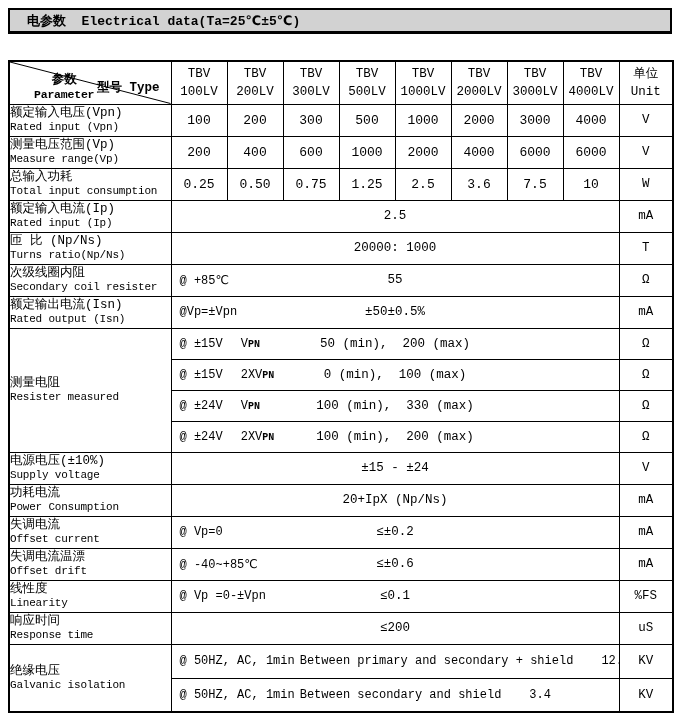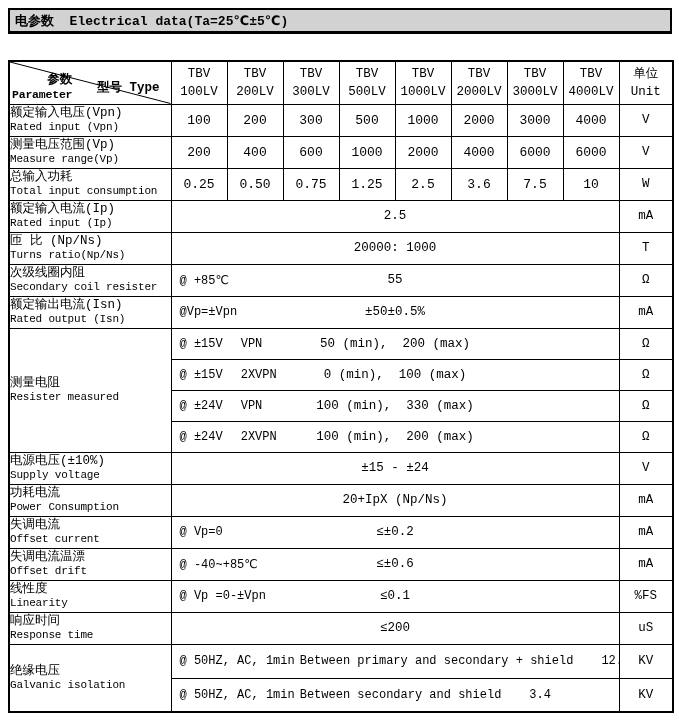--- a/index.html
+++ b/index.html
@@ -11,21 +11,21 @@
   .page{padding:8px 0 0 8px;}
 
   
   .title-bar{
     box-sizing:border-box;
     width:664px;height:26px;
     background:#d2d2d2;
     border:2px solid #000;
     border-bottom-width:3px;
     display:flex;align-items:center;
-    padding-left:5px;
+    padding-left:17px;
     font-weight:bold;font-size:13px;
     white-space:pre;
     margin-bottom:26px;
   }
 
   
   table.spec{
     width:664px;
     border-collapse:collapse;
     table-layout:fixed;
@@ -56,36 +56,36 @@
   td.ucell{text-align:center;font-size:12.5px;}
 
   
   th.corner{position:relative;}
   th.corner svg{position:absolute;left:0;top:0;width:100%;height:100%;display:block;}
   .corner-type{
     position:absolute;top:17px;right:11px;
     font-weight:bold;font-size:12.5px;
   }
   .corner-param{
-    position:absolute;left:2px;bottom:1px;
-    font-weight:bold;text-align:right;
+    position:absolute;left:24px;bottom:1px;
+    font-weight:bold;text-align:center;
   }
   .corner-param .cn{font-weight:bold;}
   .corner-param .en{font-weight:bold;font-size:11.5px;}
 
   
   td.merged{position:relative;text-align:center;font-size:12.5px;}
   .cond{
     position:absolute;left:8px;top:50%;
     transform:translateY(-50%);
     font-size:12px;white-space:pre;
     display:flex;align-items:baseline;
   }
   .sym{margin-left:18px;white-space:pre;}
-  .sub{font-size:12px;}
+  .sub{font-size:10px;font-weight:bold;}
   .center-val{display:block;text-align:center;white-space:pre;}
 
   
   td.isoline{text-align:left;}
   .iso-wrap{
     display:flex;align-items:baseline;
     padding-left:8px;
     font-size:12px;white-space:pre;
   }
   .iso-desc{margin-left:5px;}

